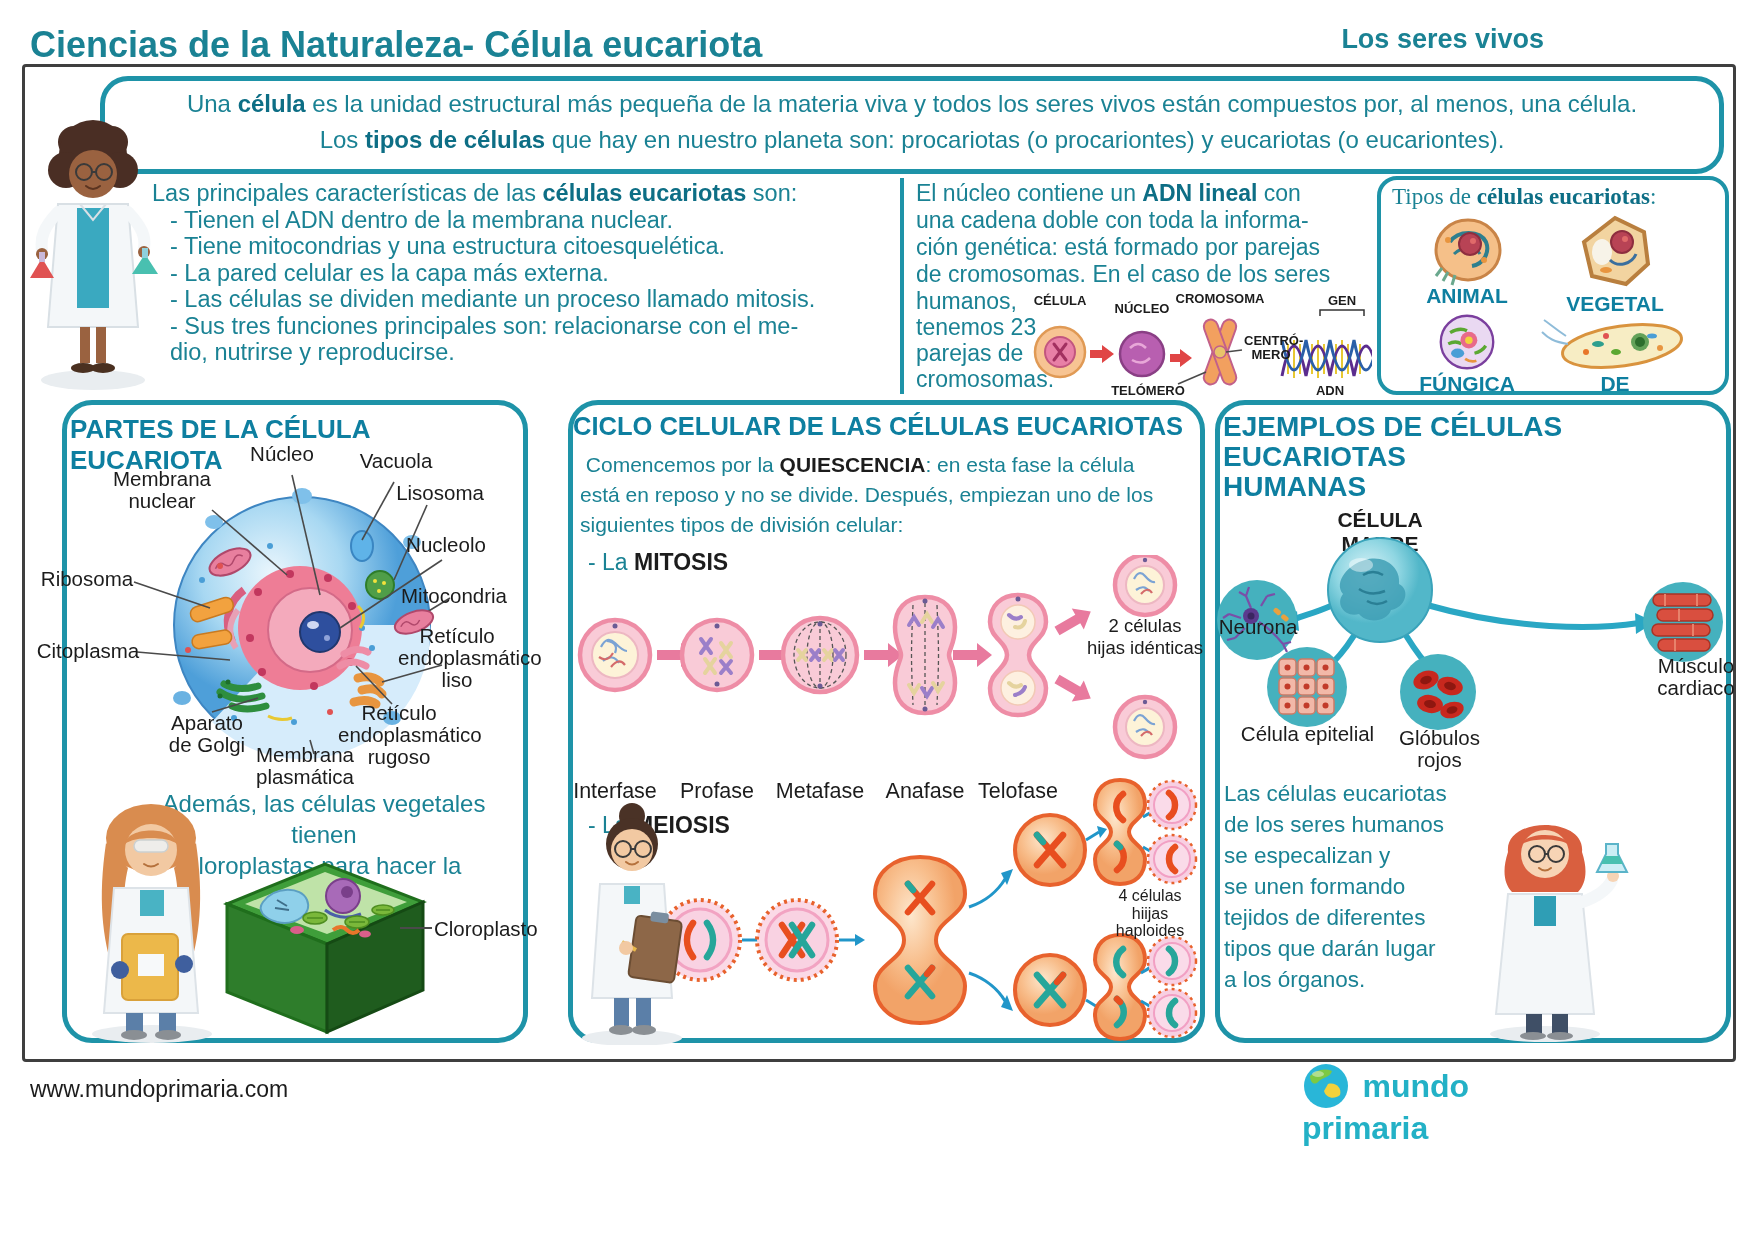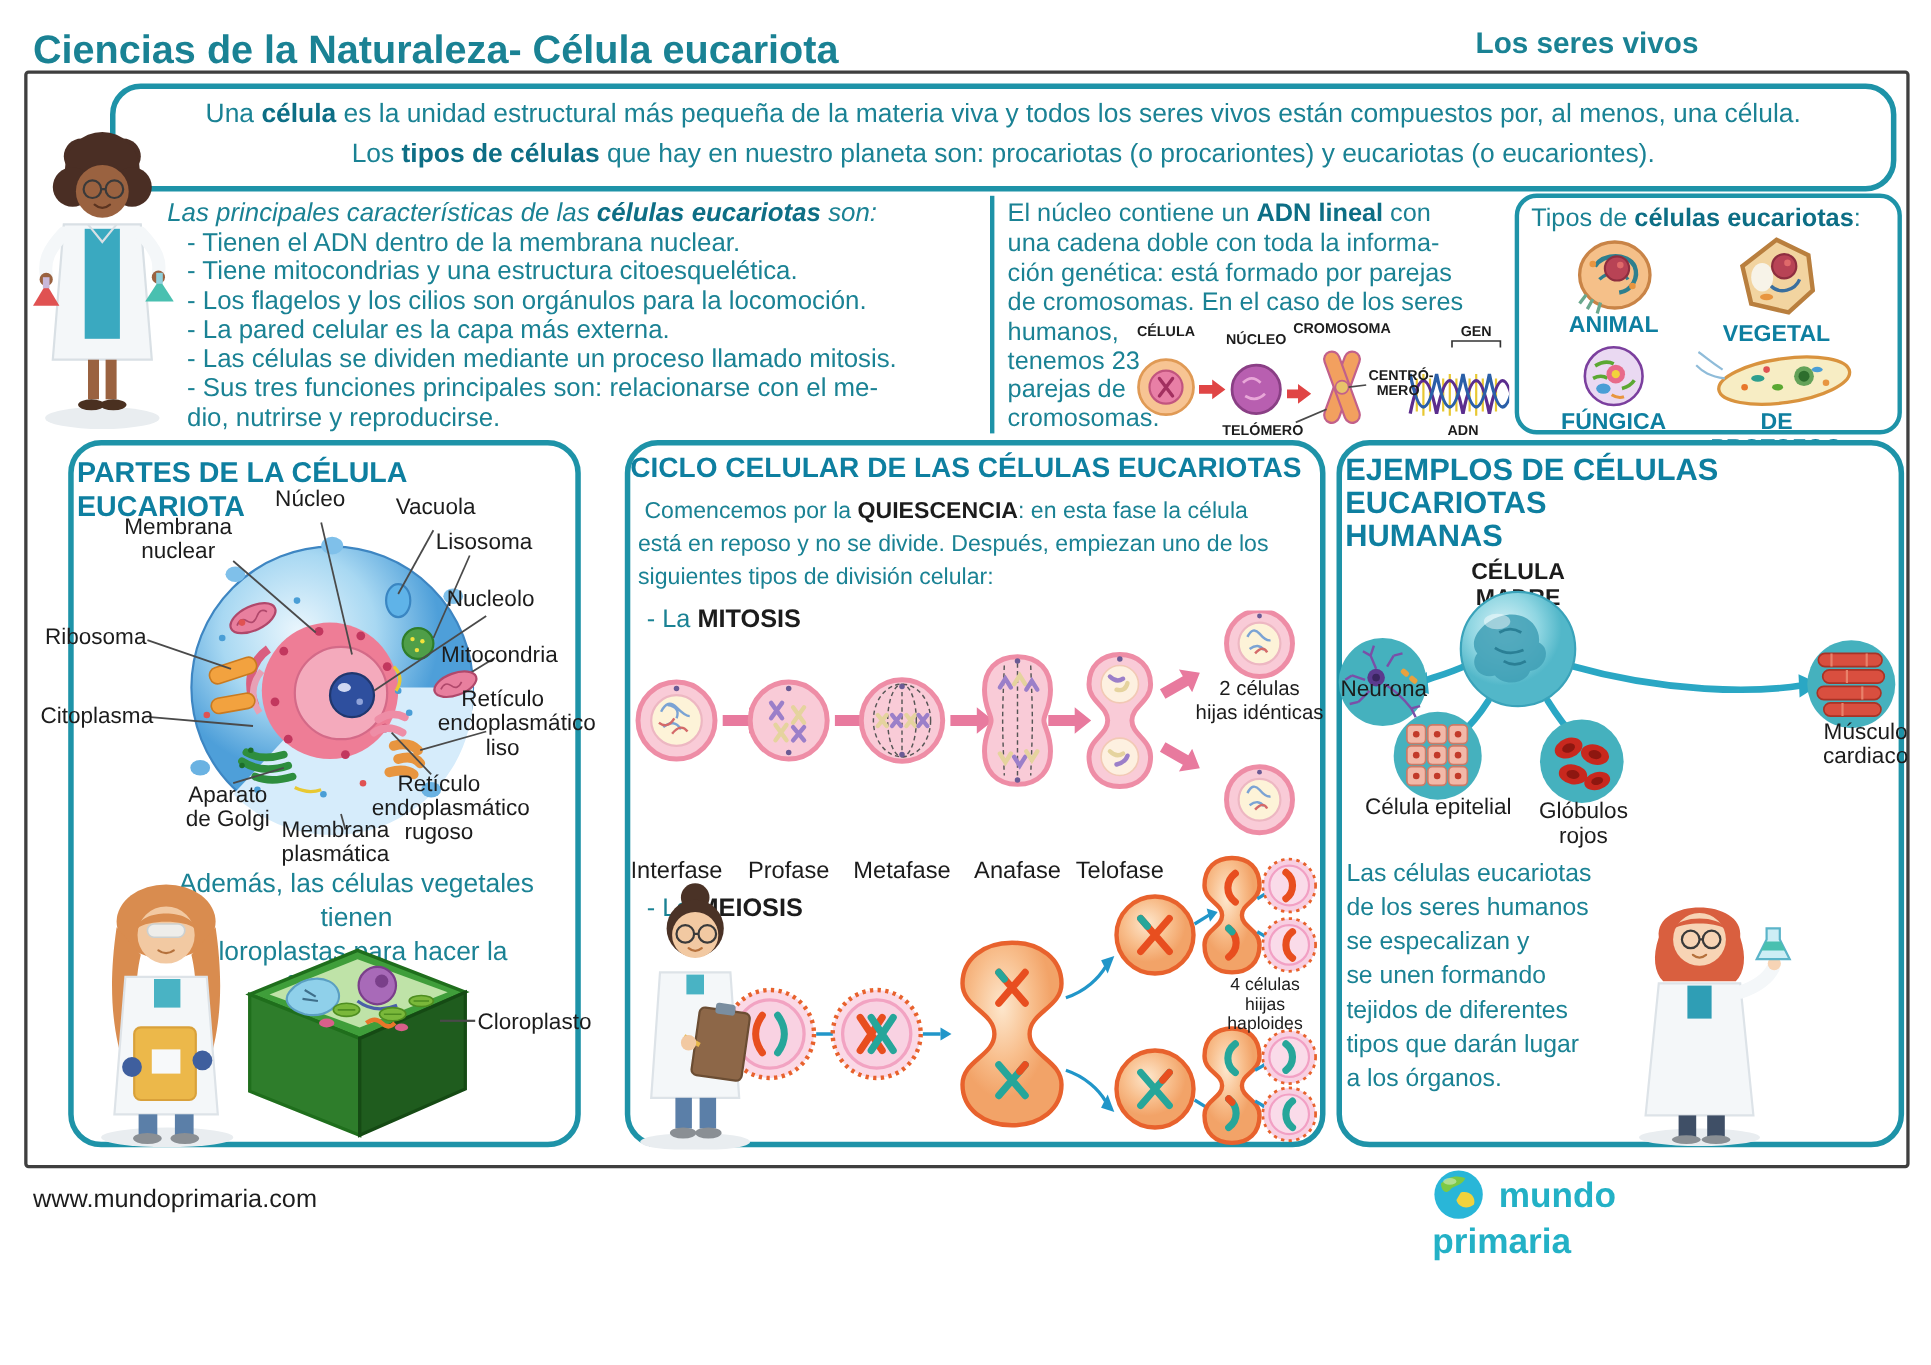--- a/index.html
+++ b/index.html
@@ -73,24 +73,23 @@
       <rect x="11" y="140" width="6" height="10" fill="#c9b8d9"></rect>
     <polygon points="104,162 130,162 117,142" fill="#49c0b0"></polygon>
       <rect x="114" y="136" width="6" height="10" fill="#8fd0dd"></rect>
     <rect x="52" y="215" width="10" height="36" fill="#9a6240"></rect>
       <rect x="68" y="215" width="10" height="36" fill="#9a6240"></rect>
     <ellipse cx="55" cy="256" rx="12" ry="5" fill="#4a3020"></ellipse>
       <ellipse cx="75" cy="256" rx="12" ry="5" fill="#4a3020"></ellipse>
   </svg>
 
   <div class="abs" style="left:152px;top:180px;width:760px;">
-    <div class="t prex" style="font-size:23.5px;line-height:26.5px;font-style:italic;"><span>Las principales características de las </span><b class="bd">células eucariotas</b><span> son:</span></div>
+    <div class="t prex" style="font-size:23.5px;line-height:26.5px;"><span>Las principales características de las </span><b class="bd">células eucariotas</b><span> son:</span></div>
     <div class="t prex" style="font-size:23.5px;line-height:26.5px;margin-left:18px;">- Tienen el ADN dentro de la membrana nuclear.</div>
     <div class="t prex" style="font-size:23.5px;line-height:26.5px;margin-left:18px;">- Tiene mitocondrias y una estructura citoesquelética.</div>
-    <div class="t prex" style="font-size:23.5px;line-height:26.5px;margin-left:18px;">- Los flagelos y los cilios son orgánulos para la locomoción.</div>
     <div class="t prex" style="font-size:23.5px;line-height:26.5px;margin-left:18px;">- La pared celular es la capa más externa.</div>
     <div class="t prex" style="font-size:23.5px;line-height:26.5px;margin-left:18px;">- Las células se dividen mediante un proceso llamado mitosis.</div>
     <div class="t prex" style="font-size:23.5px;line-height:26.5px;margin-left:18px;">- Sus tres funciones principales son: relacionarse con el me-
 dio, nutrirse y reproducirse.</div>
   </div>
 
   <div class="abs" style="left:900px;top:178px;width:4px;height:216px;background:#1e93a8;"></div>
 
   <div class="abs t prex" style="left:916px;top:180px;font-size:23px;line-height:27px;"><span>El núcleo contiene un </span><b class="bd">ADN lineal</b><span> con
 una cadena doble con toda la informa-
@@ -142,21 +141,21 @@
   </svg>
   <div class="dl" style="left:1032px;top:294px;width:56px;">CÉLULA</div>
   <div class="dl" style="left:1114px;top:302px;width:56px;">NÚCLEO</div>
   <div class="dl" style="left:1175px;top:292px;width:90px;">CROMOSOMA</div>
   <div class="dl" style="left:1108px;top:384px;width:80px;">TELÓMERO</div>
   <div class="dl" style="left:1244px;top:334px;width:54px;">CENTRÓ-MERO</div>
   <div class="dl" style="left:1322px;top:294px;width:40px;">GEN</div>
   <div class="dl" style="left:1310px;top:384px;width:40px;">ADN</div>
 
   <div class="abs" style="left:1377px;top:176px;width:344px;height:211px;border:4px solid #1e93a8;border-radius:20px;background:#fff;"></div>
-  <div class="abs t" style="left:1392px;top:184px;font-size:23px;"><span>Tipos de </span><b class="bd">células eucariotas</b><span>:</span></div>
+  <div class="abs t" style="left:1392px;top:184px;font-size:23px;font-family:Liberation Serif, serif;"><span>Tipos de </span><b class="bd">células eucariotas</b><span>:</span></div>
 
   <svg class="abs" style="left:1428px;top:212px;" width="78" height="78" viewBox="0 0 78 78">
     <ellipse cx="40" cy="38" rx="32" ry="30" fill="#f5c089" stroke="#c98447" stroke-width="3"></ellipse>
     <path d="M22,30 C30,18 52,18 58,30 C62,40 56,52 44,54" stroke="#2e7f8e" stroke-width="4" fill="none"></path>
     <path d="M26,42 C34,34 48,34 52,42" stroke="#2e7f8e" stroke-width="3" fill="none"></path>
     <circle cx="42" cy="32" r="11" fill="#b84355" stroke="#8e2e3f" stroke-width="2"></circle>
     <circle cx="45" cy="29" r="3" fill="#e06a6a"></circle>
     <path d="M14,56 l-6,8 M20,60 l-5,9 M27,63 l-3,10" stroke="#6aa88e" stroke-width="3"></path>
     <circle cx="20" cy="28" r="3" fill="#e8953f"></circle>
       <circle cx="56" cy="48" r="3" fill="#e8953f"></circle>

